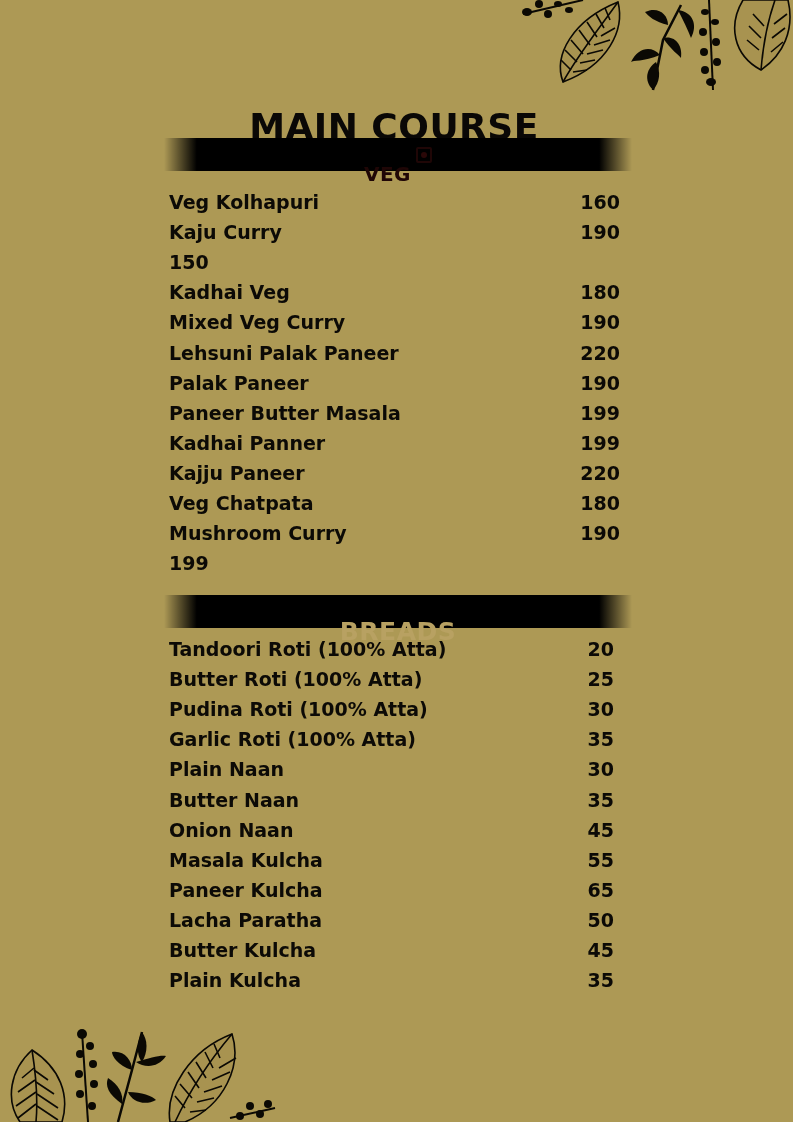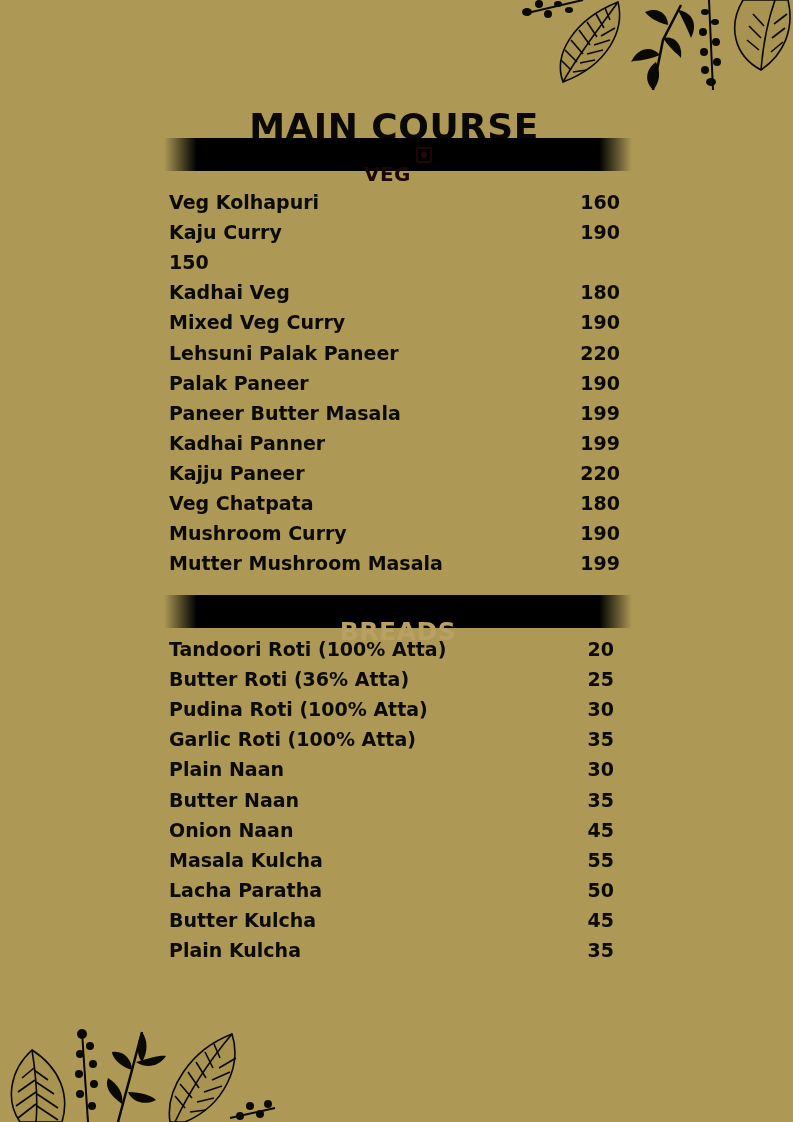--- a/index.html
+++ b/index.html
@@ -170,35 +170,34 @@
     </div>
   <div class="row">
       <span>Veg Chatpata</span>
       <span class="price">180</span>
     </div>
   <div class="row">
       <span>Mushroom Curry</span>
       <span class="price">190</span>
     </div>
   <div class="row">
-      <span>Mutter Mushroom Masala</span>
       <span class="price">199</span>
     </div>
 </div>
 
 <div class="band band-breads">
   <span class="band-label">BREADS</span>
 </div>
 <div class="list list-breads">
   <div class="row">
       <span>Tandoori Roti (100% Atta)</span>
       <span class="price">20</span>
     </div>
   <div class="row">
-      <span>Butter Roti (36% Atta)</span>
+      <span>Butter Roti (100% Atta)</span>
       <span class="price">25</span>
     </div>
   <div class="row">
       <span>Pudina Roti (100% Atta)</span>
       <span class="price">30</span>
     </div>
   <div class="row">
       <span>Garlic Roti (100% Atta)</span>
       <span class="price">35</span>
     </div>
@@ -212,20 +211,24 @@
     </div>
   <div class="row">
       <span>Onion Naan</span>
       <span class="price">45</span>
     </div>
   <div class="row">
       <span>Masala Kulcha</span>
       <span class="price">55</span>
     </div>
   <div class="row">
+      <span>Paneer Kulcha</span>
+      <span class="price">65</span>
+    </div>
+  <div class="row">
       <span>Lacha Paratha</span>
       <span class="price">50</span>
     </div>
   <div class="row">
       <span>Butter Kulcha</span>
       <span class="price">45</span>
     </div>
   <div class="row">
       <span>Plain Kulcha</span>
       <span class="price">35</span>

